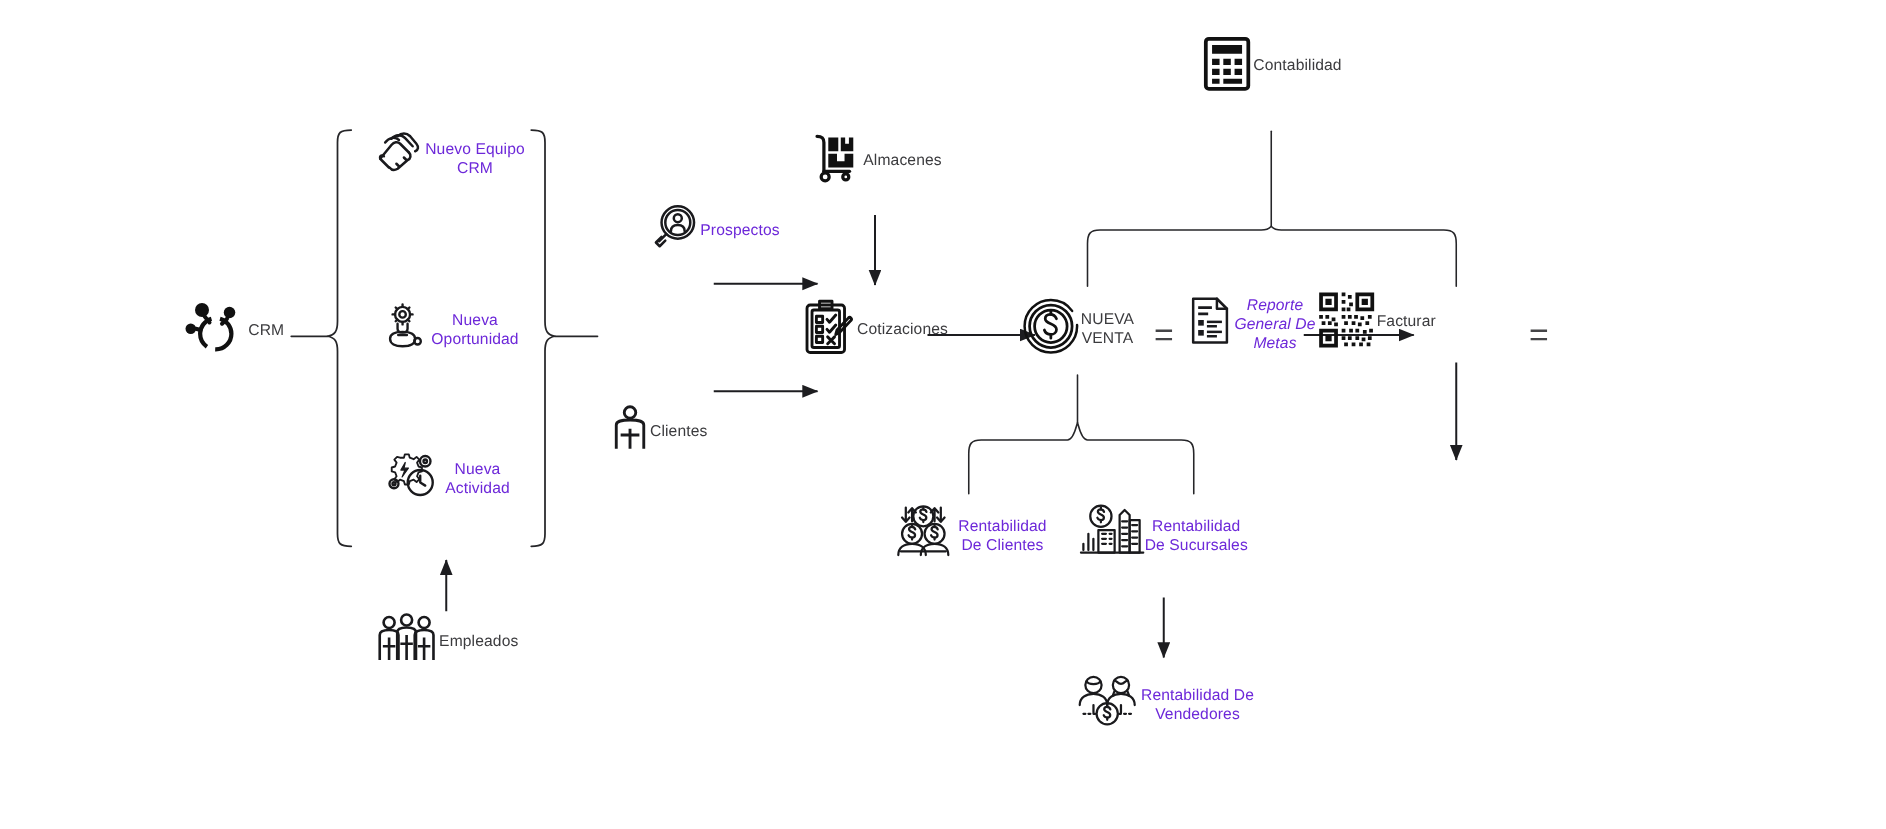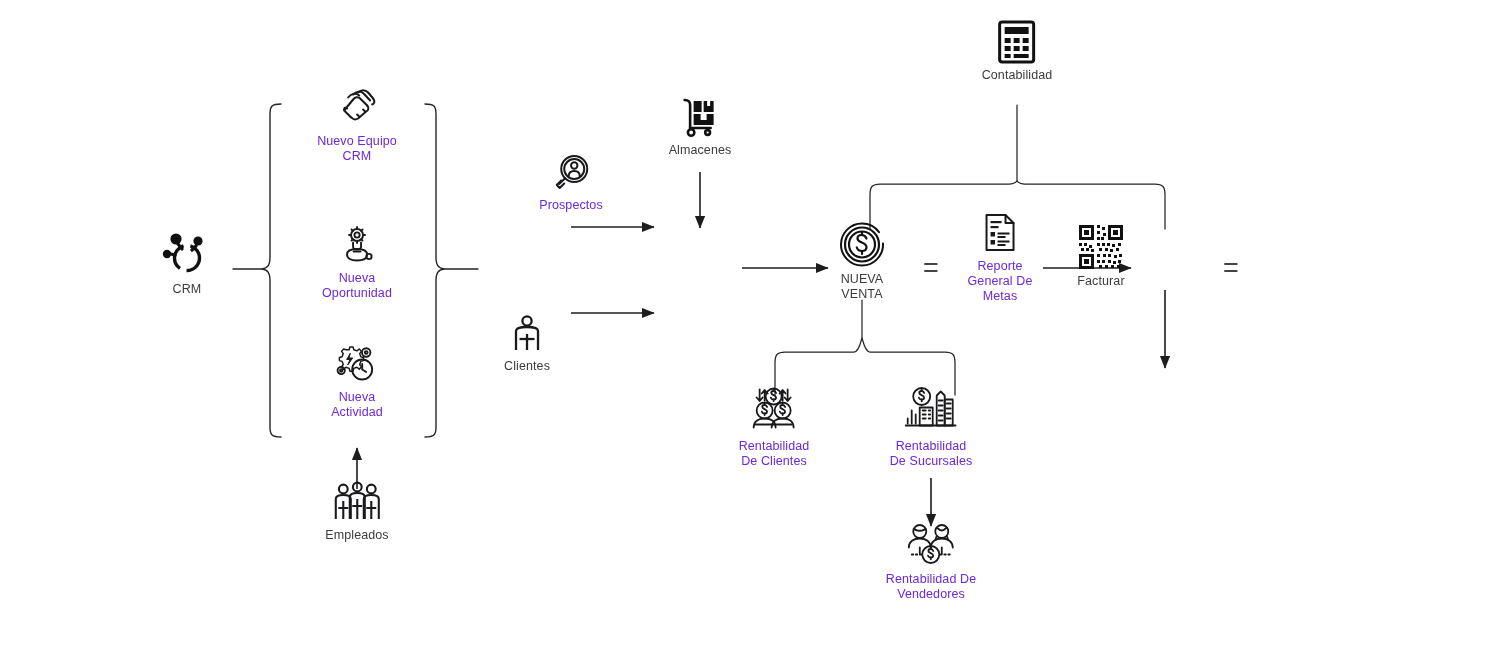--- a/index.html
+++ b/index.html
@@ -11,21 +11,20 @@
     position: relative;
     width: 1509px;
     height: 663px;
     background: #ffffff;
     overflow: hidden;
     font-family: "Liberation Sans", sans-serif;
   }
   .node {
     position: absolute;
     display: flex;
-    flex-direction: column;
     align-items: center;
     justify-content: center;
     transform: translate(-50%, -50%);
     pointer-events: auto;
   }
   .node .ico {
     display: block;
     line-height: 0;
   }
   .node .lbl {
@@ -277,20 +276,39 @@
         <g fill="#111">
           <path d="M16,5 L24,5 L24,16 L16,16 Z"></path>
           <path d="M26,5 L36,5 L36,16 L26,16 Z M29.5,5 L29.5,10 L32.5,10 L32.5,5 Z" fill-rule="evenodd"></path>
           <path d="M16,18 L36,18 L36,29 L16,29 Z M23,18 L23,24 L29,24 L29,18 Z" fill-rule="evenodd"></path>
         </g>
       </svg>
     </span>
     <span class="lbl">Almacenes</span>
   </div>
 
+  <div class="node dark" style="left:698px; top:262px;">
+    <span class="ico">
+      <svg width="48" height="48" viewBox="0 0 48 48">
+        <g fill="none" stroke="#111" stroke-width="2.3" stroke-linecap="round" stroke-linejoin="round">
+          <rect x="8" y="6" width="30" height="38" rx="2.5"></rect>
+          <rect x="12" y="10" width="22" height="30" rx="1.5"></rect>
+          <path d="M18,3 L28,3 L28,9 L18,9 Z"></path>
+          <rect x="15.5" y="15" width="5" height="5"></rect>
+          <rect x="15.5" y="23" width="5" height="5"></rect>
+          <rect x="15.5" y="31" width="5" height="5"></rect>
+          <path d="M24,17.5 L26,19.8 L31,14"></path>
+          <path d="M24,25.5 L26,27.8 L31,22"></path>
+          <path d="M24.5,31.5 L30,37 M30,31.5 L24.5,37"></path>
+          <path d="M32,26 L41,16.5 C42.5,15 44.5,17 43,18.5 L34,28 L31,29.5 Z"></path>
+        </g>
+      </svg>
+    </span>
+    <span class="lbl">Cotizaciones</span>
+  </div>
 
   <div class="node dark" style="left:1017px; top:51px;">
     <span class="ico">
       <svg width="42" height="46" viewBox="0 0 42 46">
         <rect x="4" y="3" width="34" height="40" rx="2.5" fill="none" stroke="#111" stroke-width="3"></rect>
         <rect x="9" y="8" width="24" height="7" fill="#111"></rect>
         <g fill="#111">
           <rect x="9" y="19" width="6" height="5"></rect>
           <rect x="18" y="19" width="6" height="5"></rect>
           <rect x="27" y="19" width="6" height="5"></rect>
@@ -318,21 +336,21 @@
           <path d="M24,11.5 L24,14.5 M24,30.5 L24,33.5" stroke-width="2.2"></path>
         </g>
       </svg>
     </span>
     <span class="lbl">NUEVA
 VENTA</span>
   </div>
 
   <div class="eq" style="left:931px; top:268px;">=</div>
 
-  <div class="node" style="left:1000px; top:258px;">
+  <div class="node" style="left:1000px; top:258px;font-style:italic;">
     <span class="ico">
       <svg width="40" height="44" viewBox="0 0 40 44">
         <g fill="none" stroke="#1a1a1d" stroke-width="2" stroke-linejoin="round" stroke-linecap="round">
           <path d="M7,3 L26,3 L34,11 L34,38 L7,38 Z"></path>
           <path d="M26,3 L26,11 L34,11"></path>
         </g>
         <g fill="#1a1a1d">
           <rect x="11" y="9" width="11" height="2.2"></rect>
           <rect x="11" y="14" width="8" height="2.2"></rect>
           <rect x="11" y="20" width="4.5" height="4.5"></rect>

